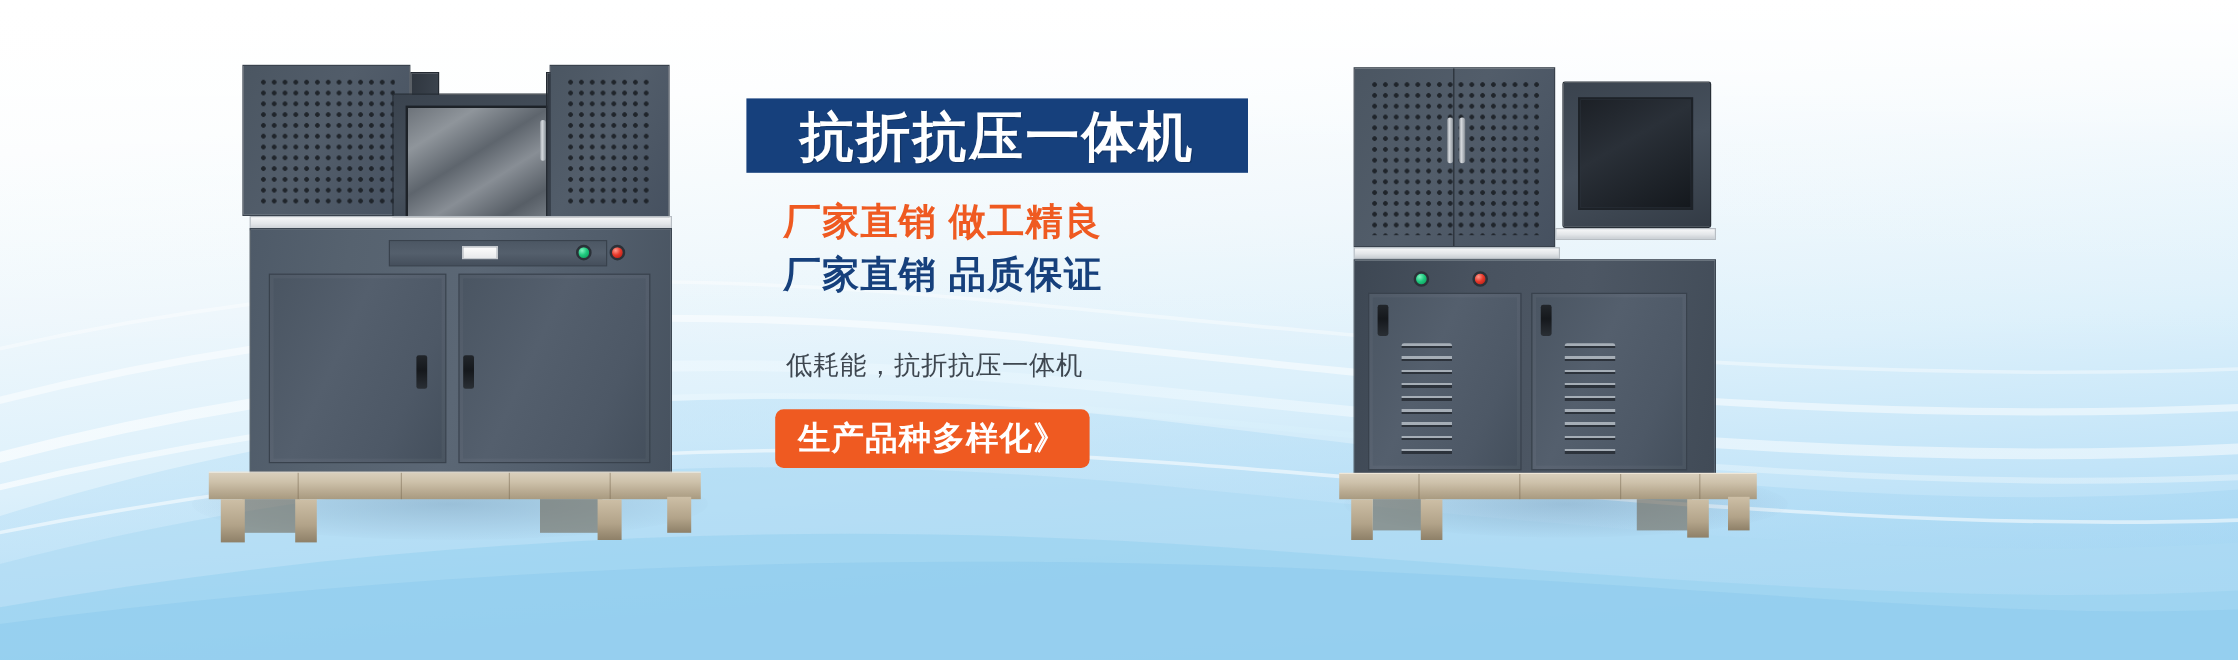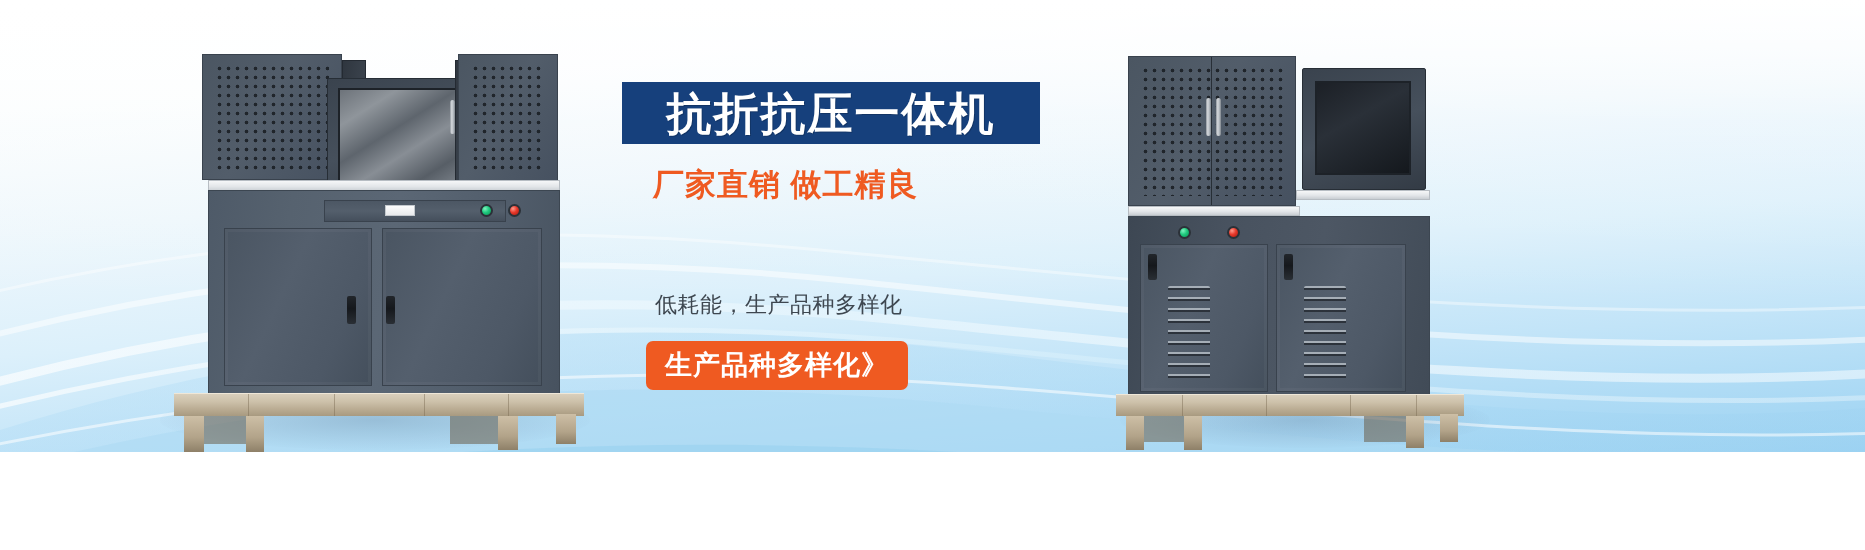--- a/index.html
+++ b/index.html
@@ -8,21 +8,21 @@
   html, body {
     width: 1865px;
     height: 550px;
     overflow: hidden;
     font-family: "Liberation Sans", "DejaVu Sans", sans-serif;
   }
 
   .banner {
     position: relative;
     width: 1865px;
-    height: 452px;
+    height: 550px;
     overflow: hidden;
     background: linear-gradient(175deg, #ffffff 0%, #fbfdfe 18%, #eef7fc 38%, #dcf0fb 58%, #c2e4f8 76%, #a8d8f4 92%, #9ed3f2 100%);
   }
 
   
   .bg-waves {
     position: absolute;
     inset: 0;
     width: 1865px;
     height: 550px;
@@ -373,21 +373,22 @@
     <div class="pallet-leg" style="left:296px; top:374px; width:18px; height:32px;"></div>
     <div class="pallet-leg" style="left:330px; top:372px; width:18px; height:28px;"></div>
   </div>
 
   <div class="headline-band">
     <span class="headline-text">抗折抗压一体机</span>
   </div>
 
   <div class="sub-orange">厂家直销 做工精良</div>
 
-
-
-  <div class="desc-line l2">低耗能，生产品种多样化</div>
+  <div class="sub-blue">厂家直销  品质保证</div>
+
+
+  <div class="desc-line l2">低耗能，抗折抗压一体机</div>
 
   <button class="cta-button" type="button">
     <span class="cta-text">生产品种多样化》</span>
   </button>
 
 </div>
 
 </body></html>

